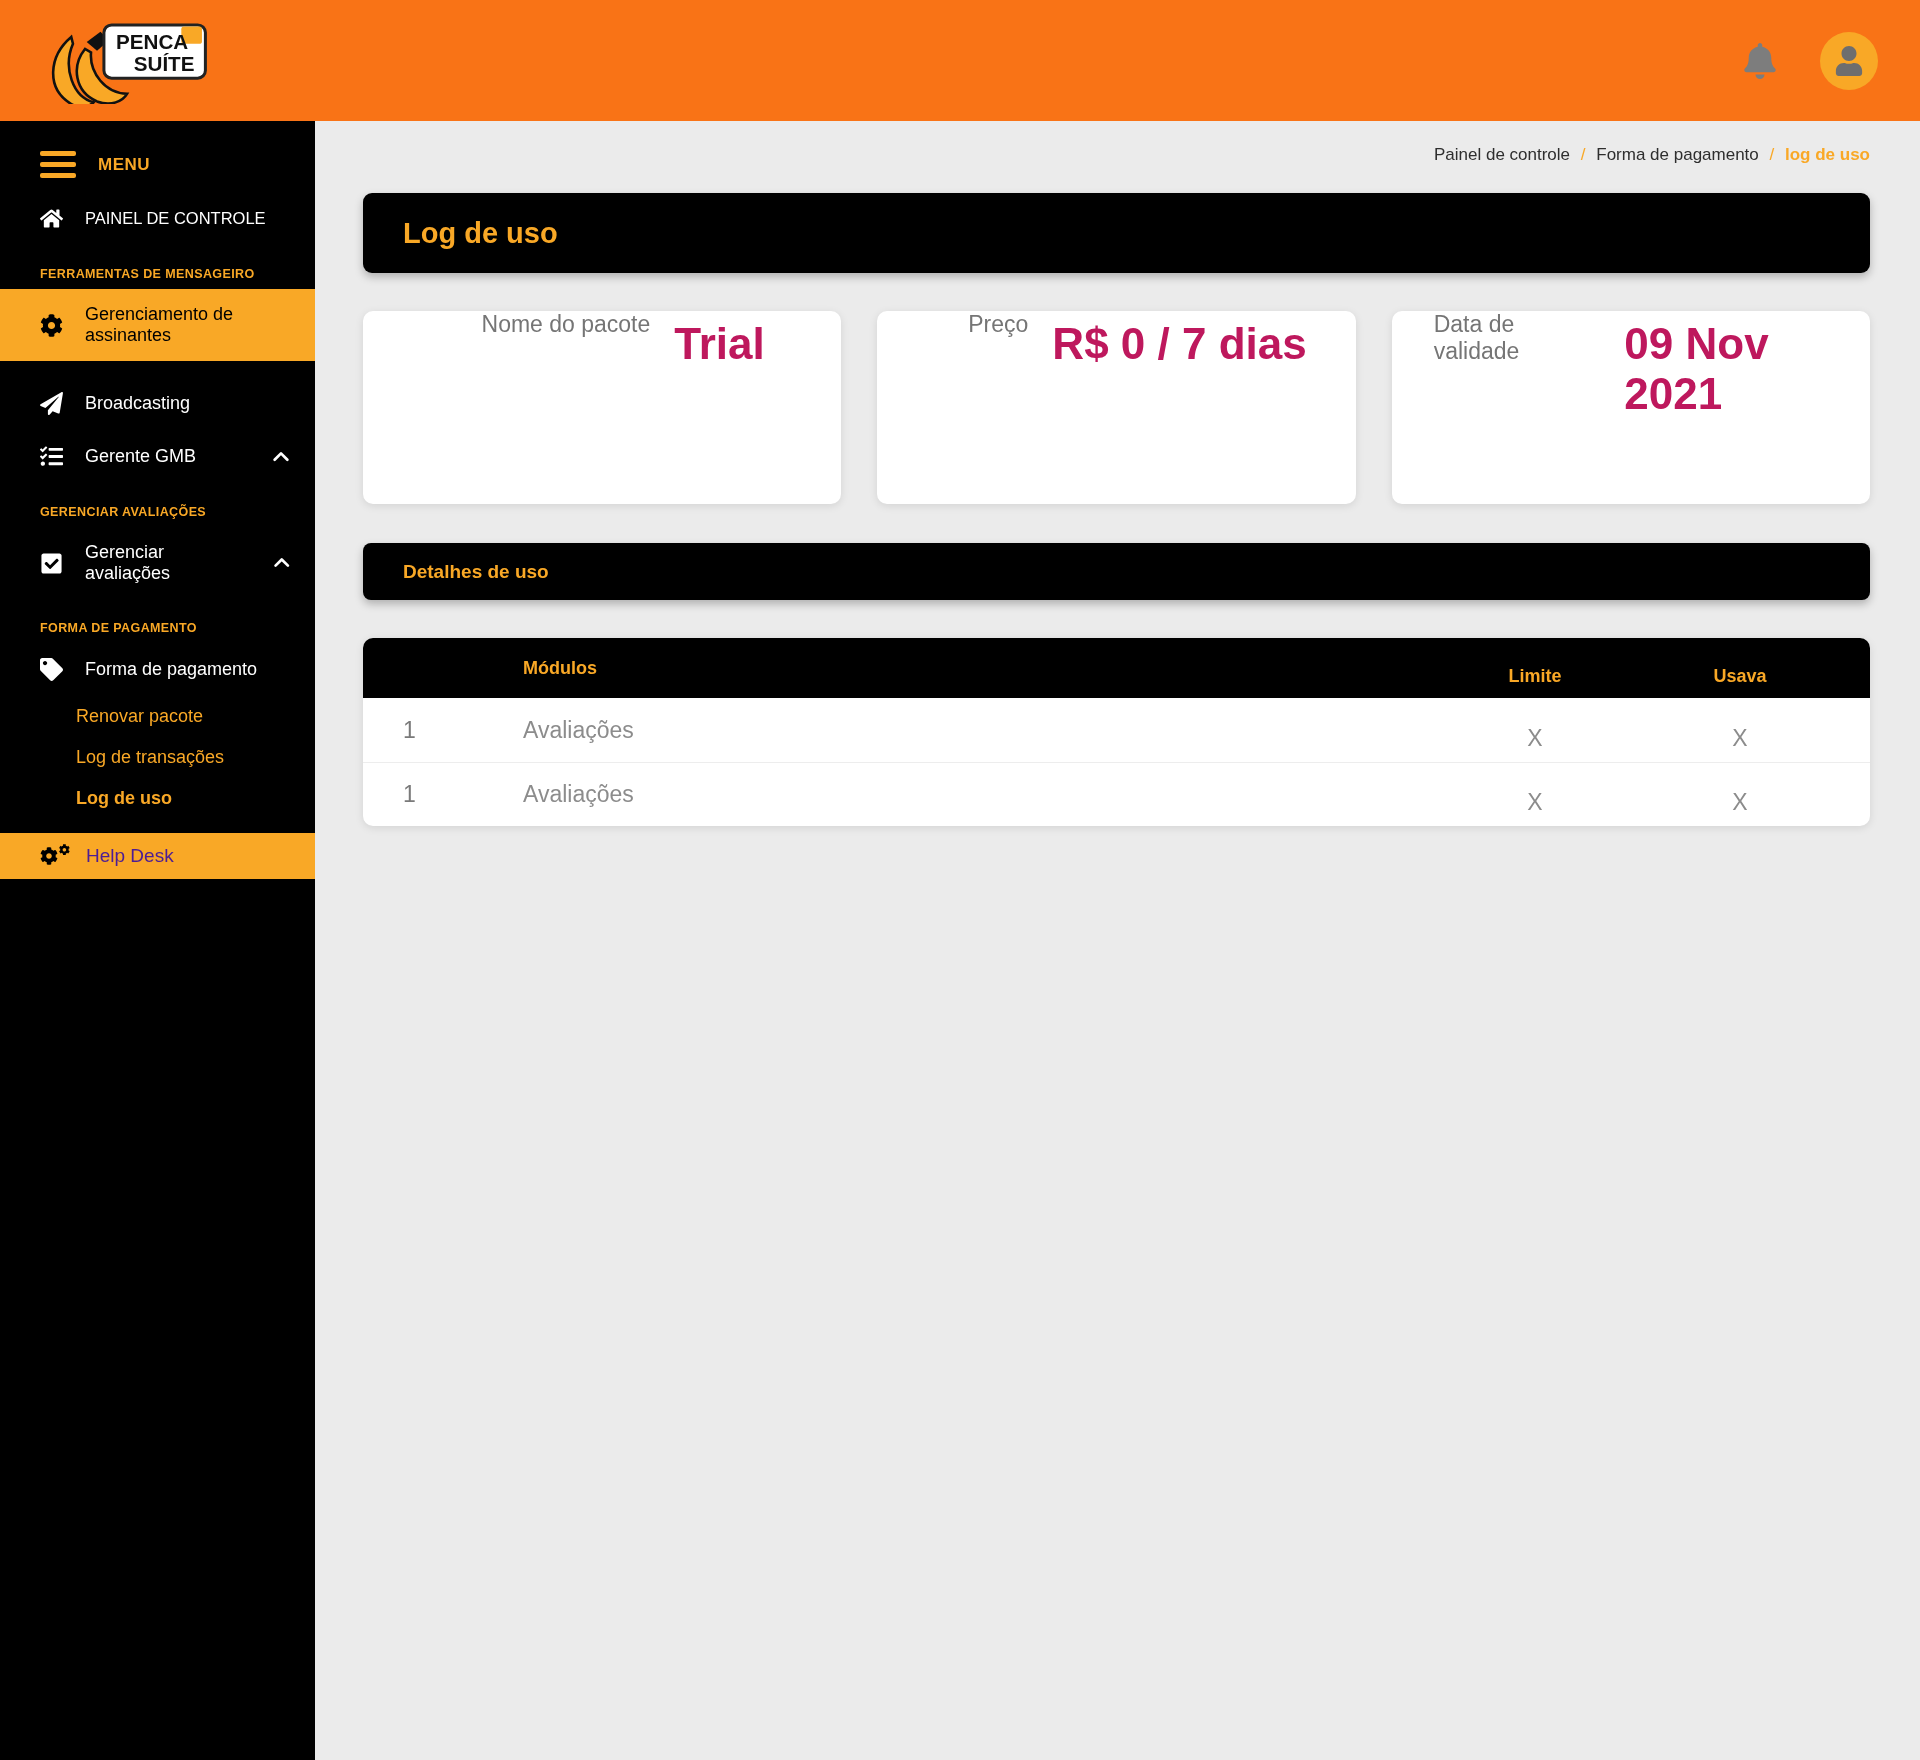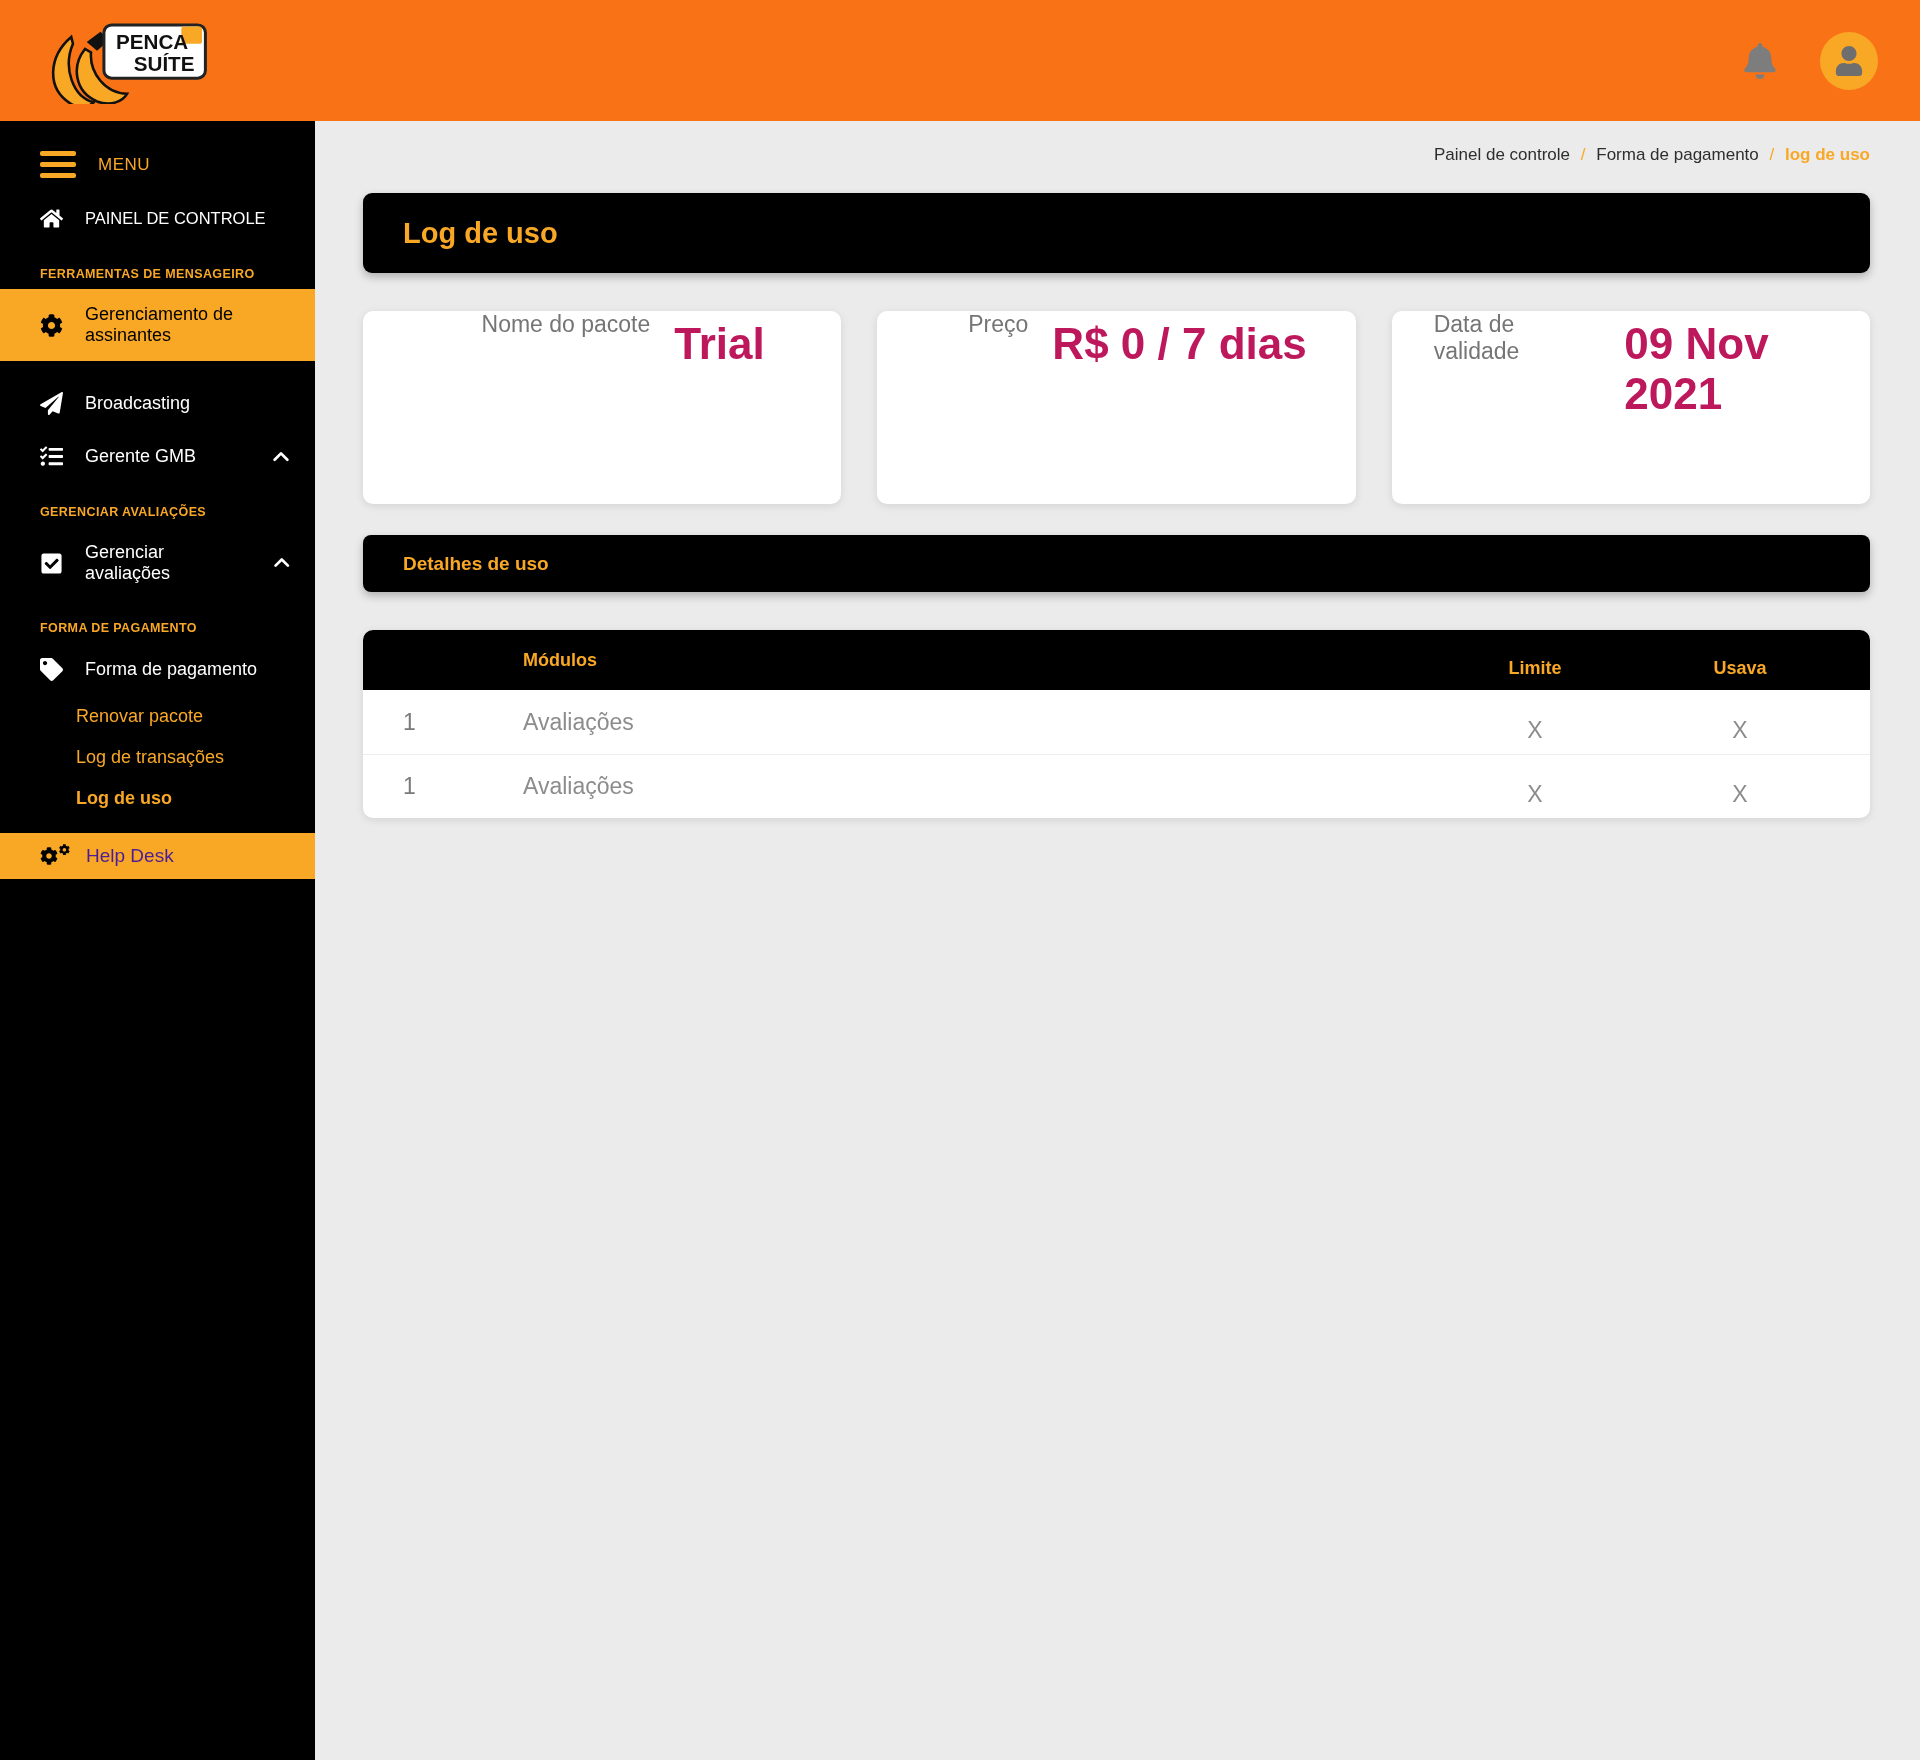--- a/index.html
+++ b/index.html
@@ -33,21 +33,21 @@
   .sidebar {
     width: 315px; flex-shrink: 0; background: #000; color:#fff;
     padding-top: 16px;
   }
   .menu-row {
     display:flex; align-items:center; gap: 22px;
     padding: 14px 0 14px 40px; cursor: pointer;
   }
   .hamburger { width: 36px; display:flex; flex-direction:column; gap:6px; }
   .hamburger span { height: 5px; background:#F9A826; border-radius:2px; }
-  .menu-label { color:#F9A826; font-weight:normal; font-size:17px; letter-spacing:.5px; }
+  .menu-label { color:#F9A826; font-weight:bold; font-size:17px; letter-spacing:.5px; }
 
   .nav-item {
     display:flex; align-items:center; gap: 22px;
     padding: 15px 24px 15px 40px; font-size: 18px; color:#fff; cursor:pointer;
   }
   .nav-item .nav-icon { width:23px; height:23px; flex-shrink:0; }
   .nav-item .nav-icon svg { width:100%; height:100%; fill:#fff; }
   .nav-item.highlight { background:#F9A826; color:#000; }
   .nav-item.highlight .nav-icon svg { fill:#000; }
   .chevron { margin-left:auto; width:20px; height:20px; }
@@ -90,21 +90,21 @@
     flex:1; height: 193px; background:#fff; border-radius: 10px;
     box-shadow: 0 2px 8px rgba(0,0,0,.10);
     display:flex; flex-direction:row; justify-content:center;
     padding-left: 42px;
     gap: 24px;
   }
   .card .label { color:#757575; font-size: 23px; }
   .card .value { color:#be185d; font-size: 44px; font-weight:bold; margin-top: 8px; }
 
   .detail-bar {
-    margin-top: 31px; background:#000; height: 57px; border-radius: 8px;
+    margin-top: 39px; background:#000; height: 57px; border-radius: 8px;
     display:flex; align-items:center; padding-left: 40px;
     box-shadow: 0 4px 8px rgba(0,0,0,.25);
   }
   .detail-bar .detail-title { color:#F9A826; font-size:19px; font-weight:bold; }
 
   .table-card {
     margin-top: 38px; background:#fff; border-radius: 10px; overflow:hidden;
     box-shadow: 0 2px 8px rgba(0,0,0,.10);
   }
   .trow {

